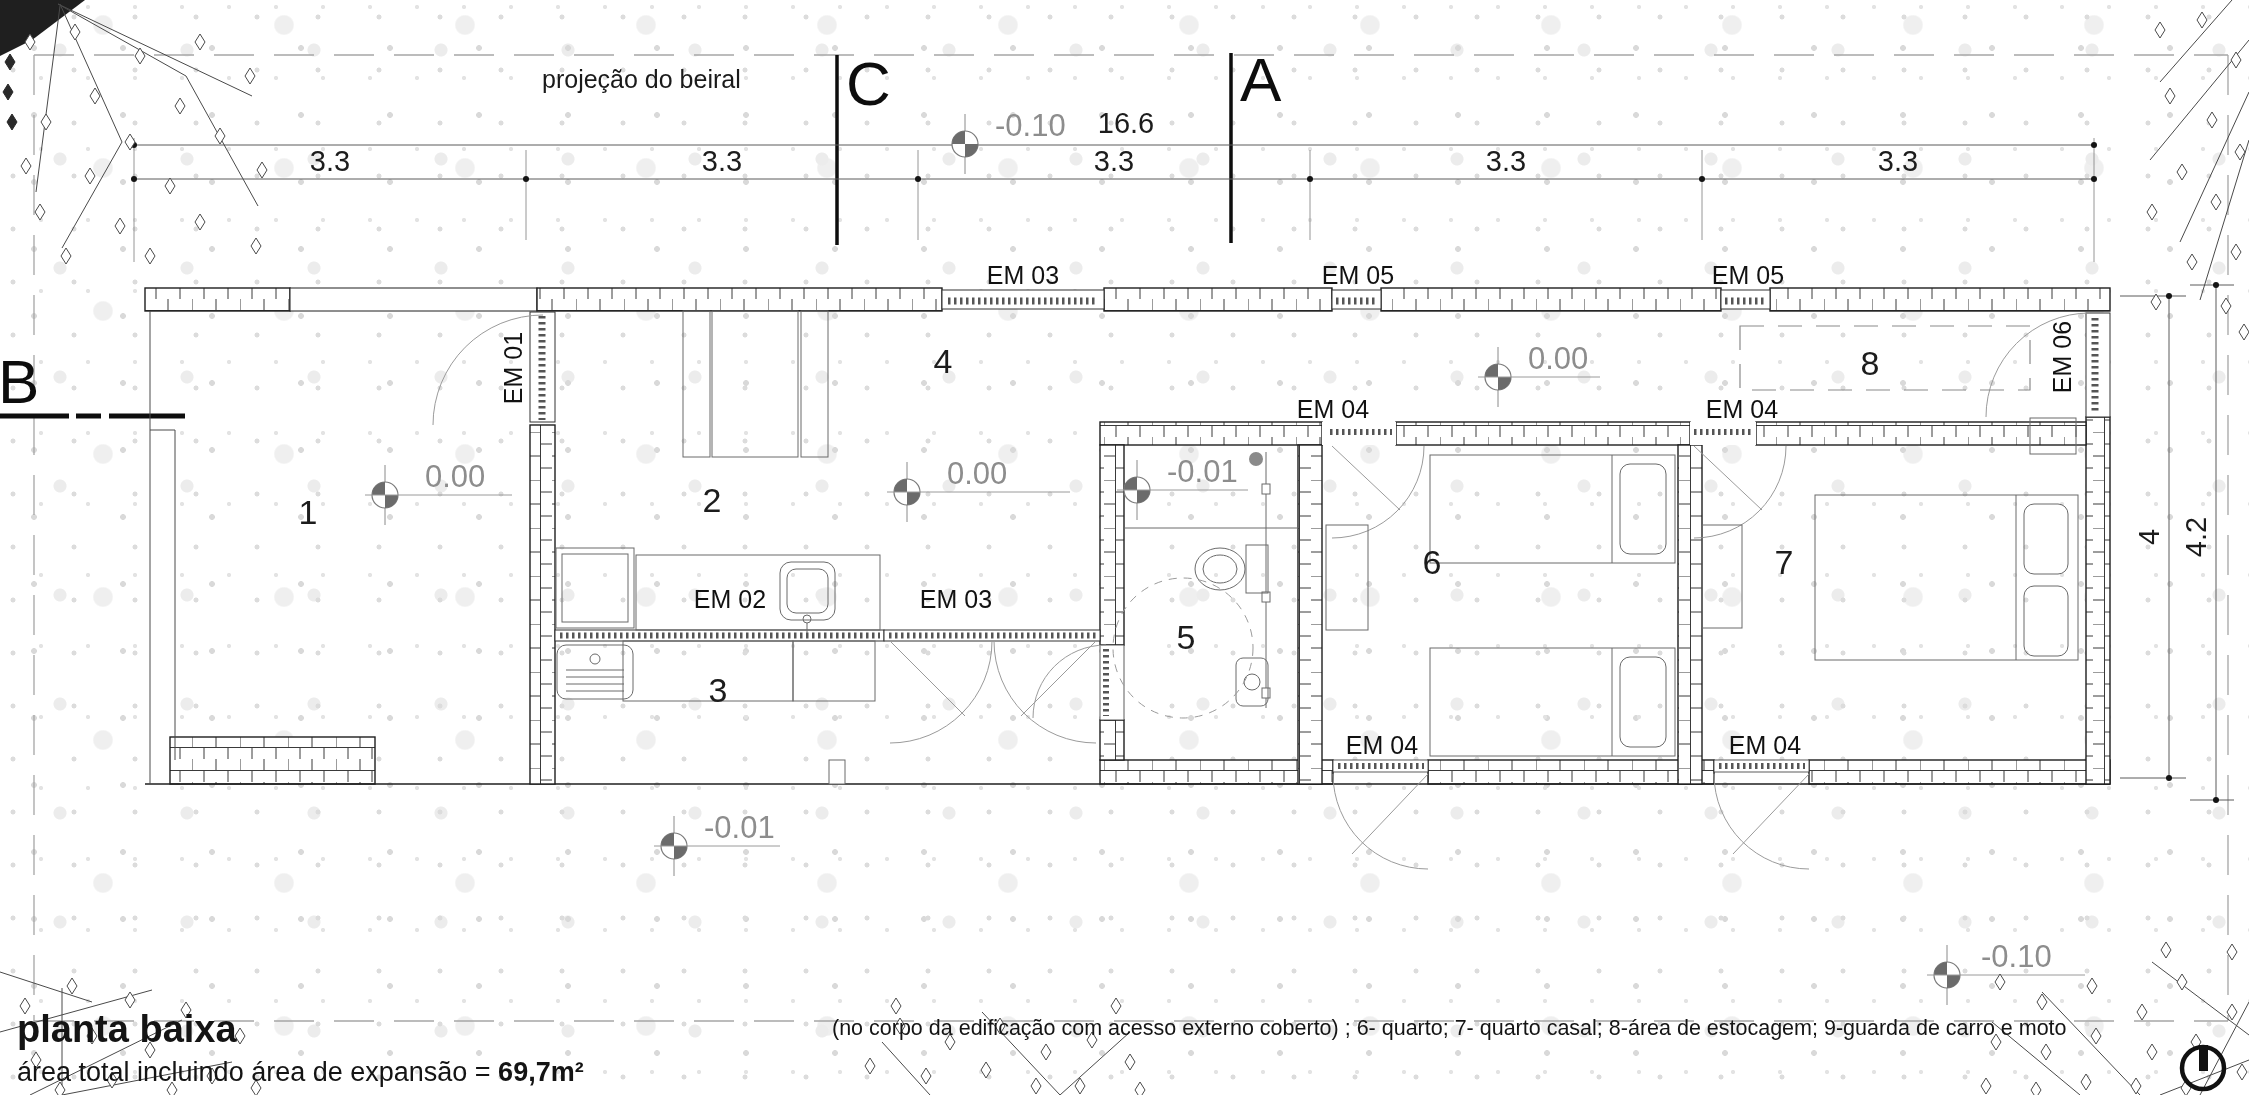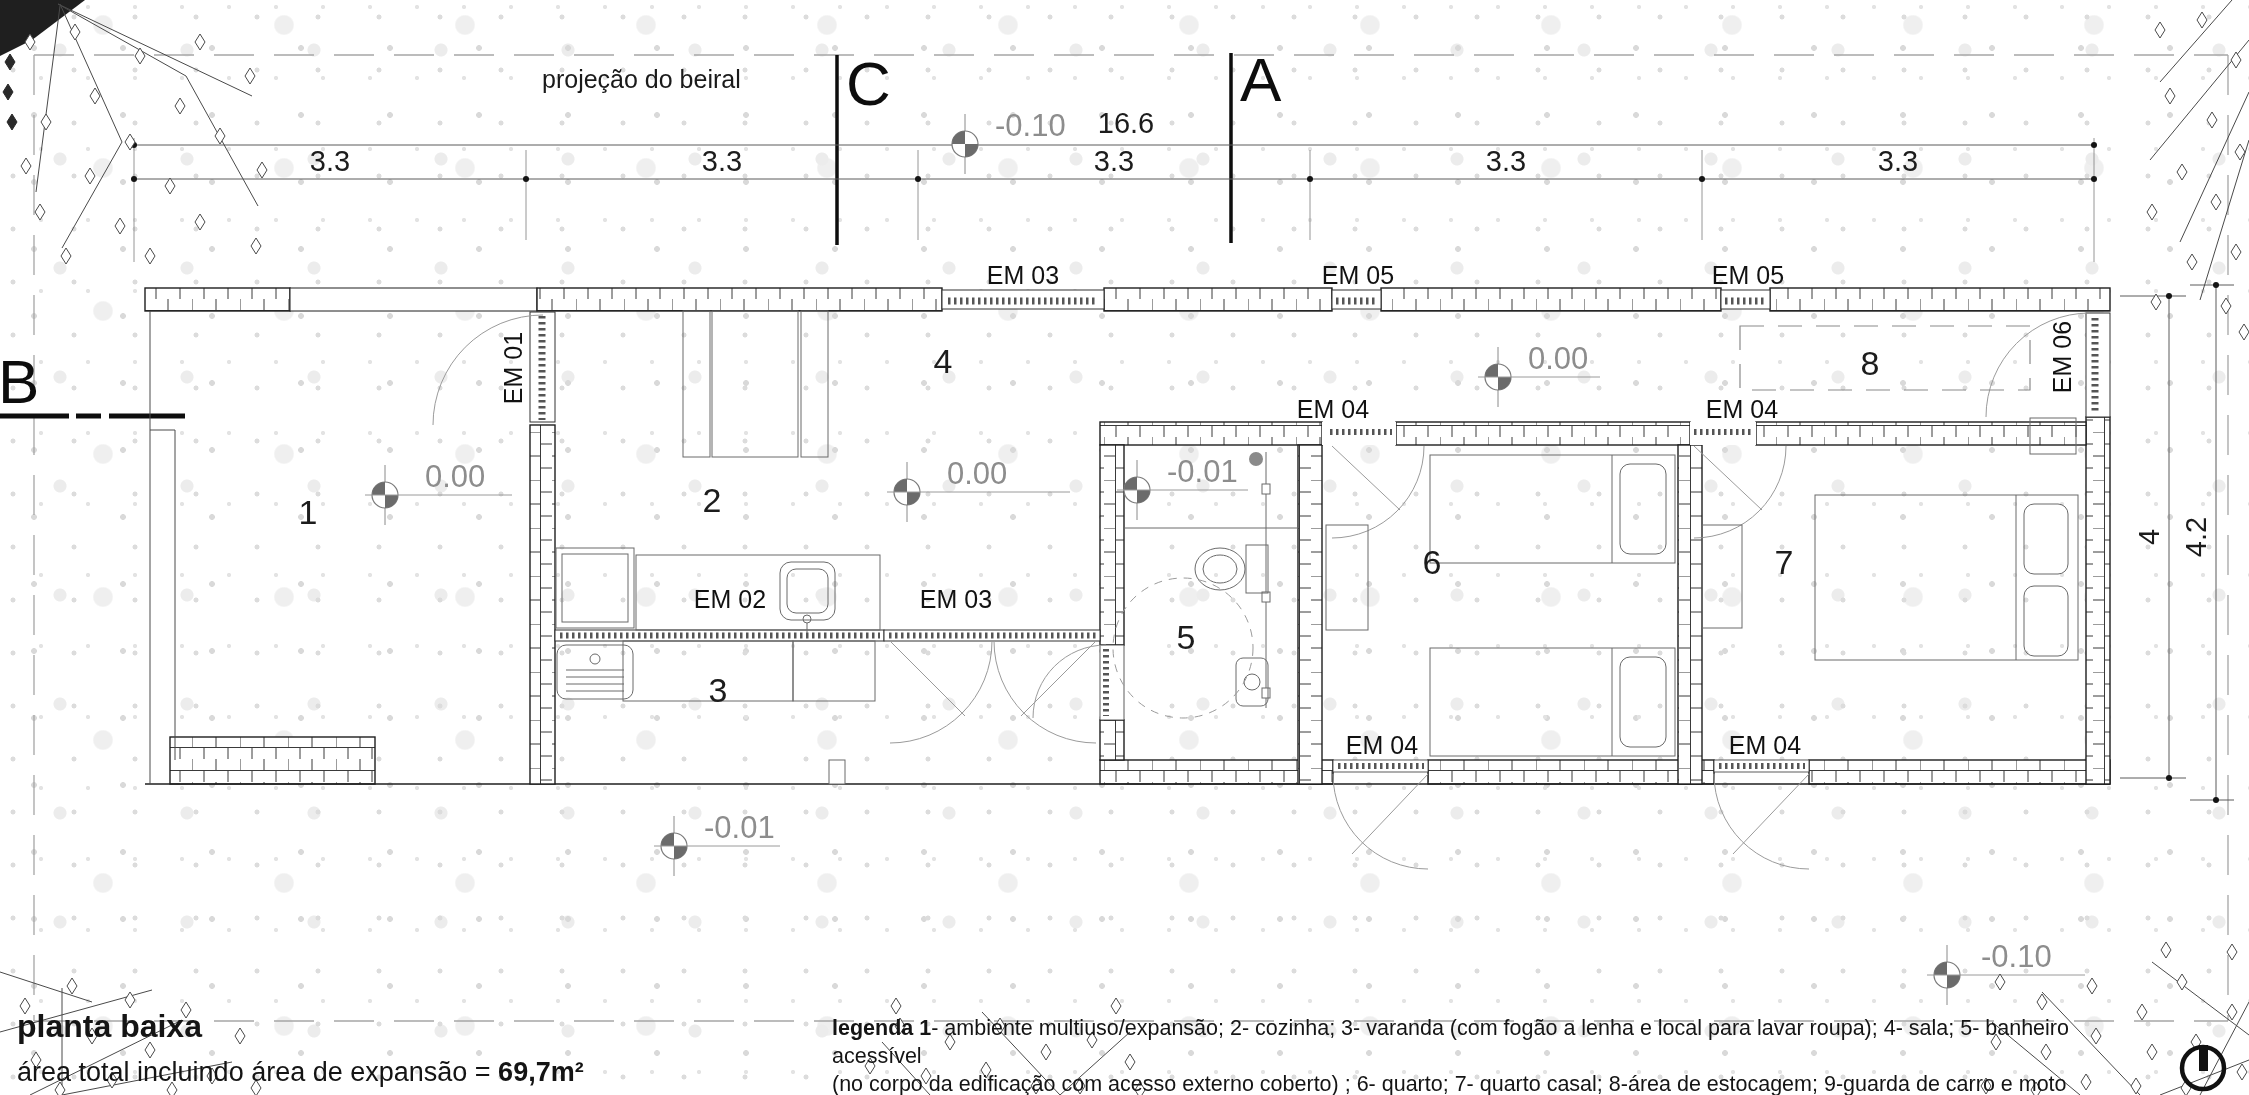--- a/index.html
+++ b/index.html
@@ -15,21 +15,21 @@
       #ffffff;
   }
   svg{position:absolute;left:0;top:0;font-family:"Liberation Sans", sans-serif;}
   .room-num{font-size:34px;fill:#1c1c1c;text-anchor:middle;}
   .em-label{font-size:25px;fill:#111;text-anchor:middle;}
   .lvl-txt{font-size:31px;fill:#8d8d8d;text-anchor:start;}
   .dim-txt{font-size:29px;fill:#1c1c1c;text-anchor:middle;}
   .sec-letter{font-size:62px;fill:#0d0d0d;}
   .eave-txt{font-size:25px;fill:#1a1a1a;}
   .titleblock{position:absolute;color:#141414;}
-  #pb-title{left:17px;top:1008px;font-size:32px;font-weight:bold;}
+  #pb-title{left:17px;top:1008px;font-size:38px;font-weight:bold;}
   #pb-area{left:17px;top:1057px;font-size:27px;text-align:right;}
   #pb-area b{font-weight:bold;}
   #legend{left:832px;top:1014px;font-size:21.5px;line-height:28px;width:1320px;}
 </style>
 </head>
 <body>
 
 <svg width="2249" height="1095" viewBox="0 0 2249 1095">
   <defs>
     <pattern id="bh" width="48" height="23" patternUnits="userSpaceOnUse">
@@ -482,16 +482,15 @@
     <circle cx="2203" cy="1068" r="21" fill="none" stroke="#111" stroke-width="4.5"></circle>
     <rect x="2199" y="1045" width="9" height="26" fill="#111"></rect>
   </g>
 </svg>
 
 <div class="titleblock" id="pb-title">planta baixa</div>
 <div class="titleblock" id="pb-area">
   <span>área total incluindo área de expansão = </span><b>69,7m²</b>
 </div>
 <div class="titleblock" id="legend">
-  <div><b>legenda 1</b><span>- ambiente multiuso/expansão; 2- cozinha; 3- varanda (com fogão a lenha e local para lavar roupa); 4- sala; 5- banheiro acessível</span></div>
   <div>(no corpo da edificação com acesso externo coberto) ; 6- quarto; 7- quarto casal; 8-área de estocagem; 9-guarda de carro e moto</div>
 
 </div>
 
 </body></html>

